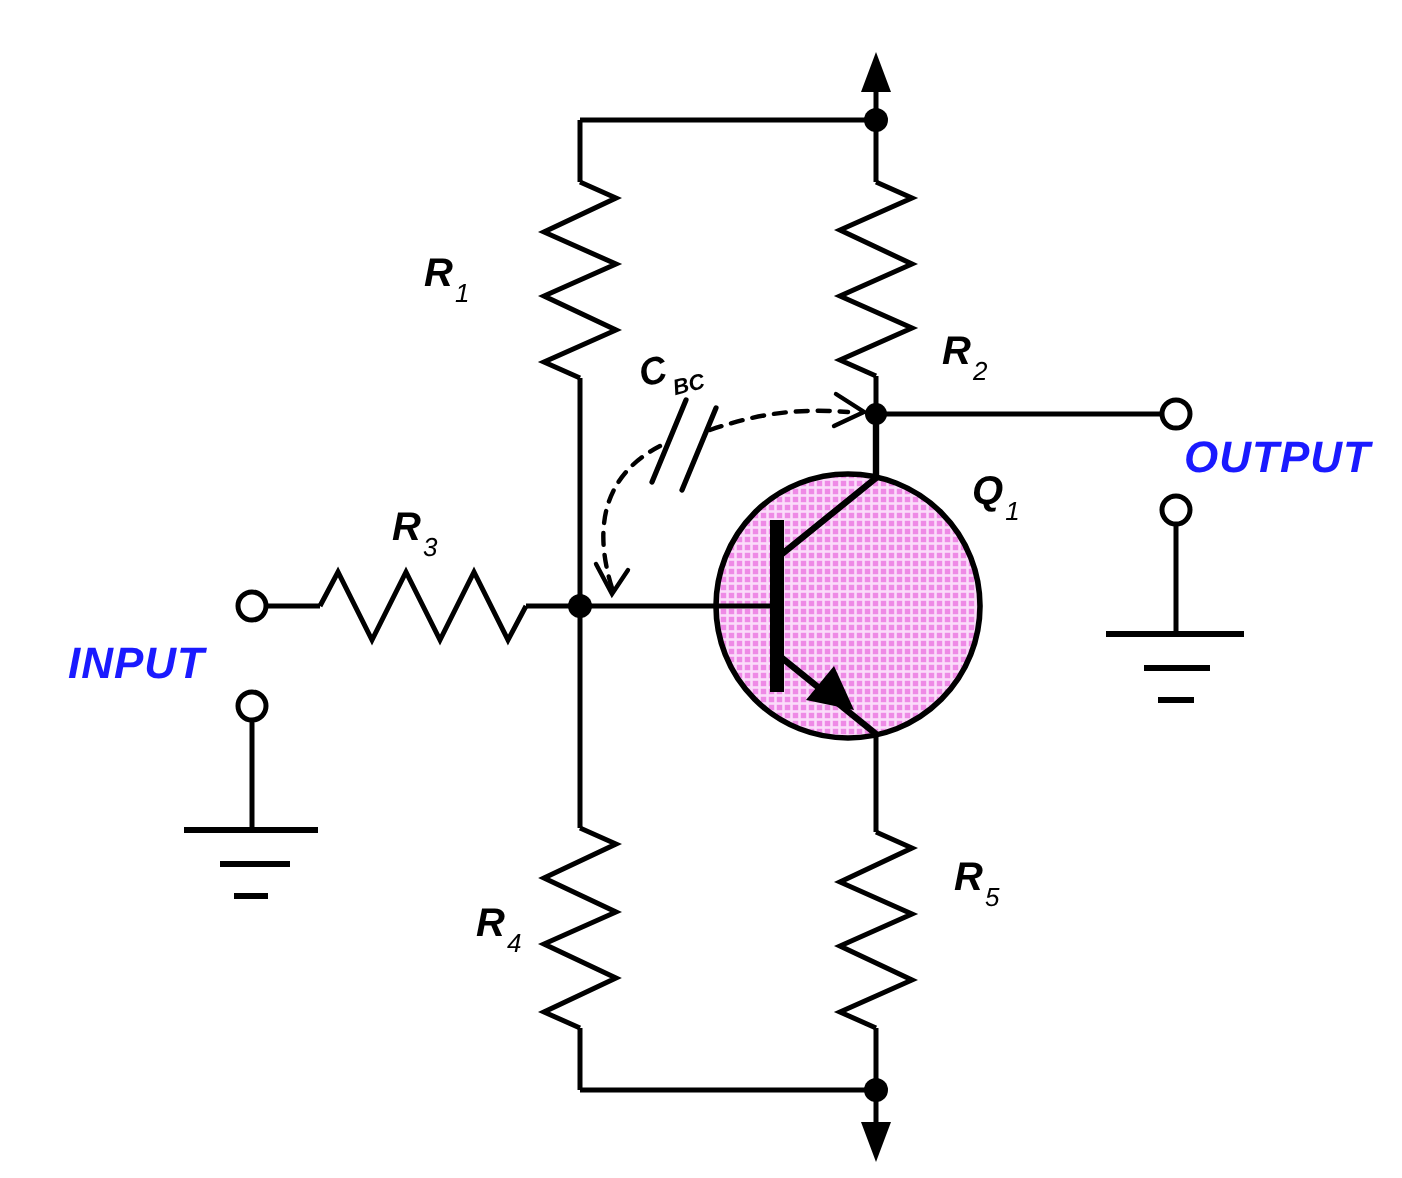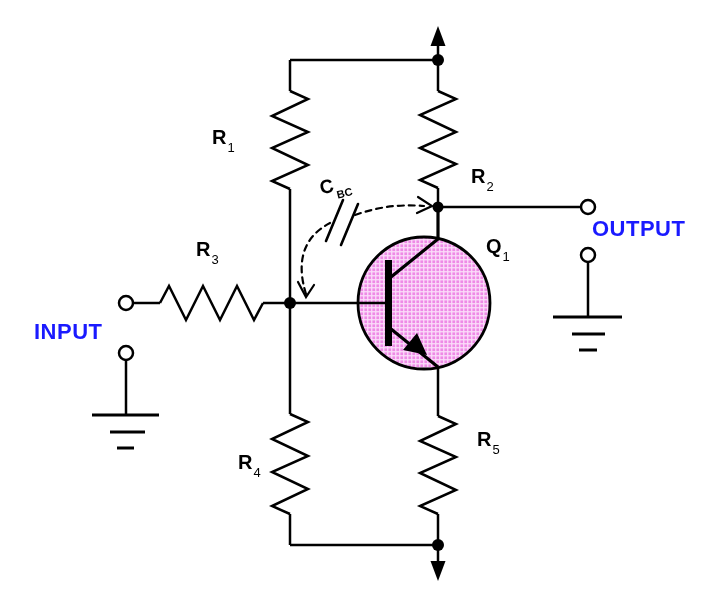--- a/index.html
+++ b/index.html
@@ -8,20 +8,21 @@
     --transistor_fill:#ee8ae6;
     --transistor_fill_light:#fbdcfa;
   }
   html,body{margin:0;padding:0;background:#ffffff;}
   #stage{
     position:relative;
     width:701px;height:589px;
     background:#ffffff;
     font-family:"Liberation Sans", sans-serif;
     overflow:hidden;
+    font-style:italic;
   }
   #stage svg{position:absolute;left:0;top:0;}
   .label{
     position:absolute;
     color:#000;
     font-weight:700;
     font-size:20px;
     line-height:1;
     white-space:nowrap;
   }
@@ -141,21 +142,21 @@
       <path d="M553,317 H622" stroke-width="3"></path>
       <path d="M572,334 H605" stroke-width="3"></path>
       <path d="M579,350 H597" stroke-width="3"></path>
     </g>
   </svg>
 
   <div class="label" style="left:212px;top:127px;"><span>R</span><sub>1</sub></div>
 
   <div class="label" style="left:471px;top:127px;margin-top:39px;"><span>R</span><sub>2</sub></div>
 
-  <div class="label" style="left:196px;top:239px;"><span>R</span><sub>3</sub></div>
+  <div class="label" style="left:196px;top:254px;"><span>R</span><sub>3</sub></div>
 
   <div class="label" style="left:238px;top:452px;"><span>R</span><sub>4</sub></div>
 
   <div class="label" style="left:477px;top:429px;"><span>R</span><sub>5</sub></div>
 
   <div class="label" style="left:486px;top:236px;"><span>Q</span><sub>1</sub></div>
 
   <div class="label cbc" style="left:320px;top:175px;"><span>C</span><sub>BC</sub></div>
 
   <div class="io-label" style="left:34px;top:321px;">INPUT</div>

